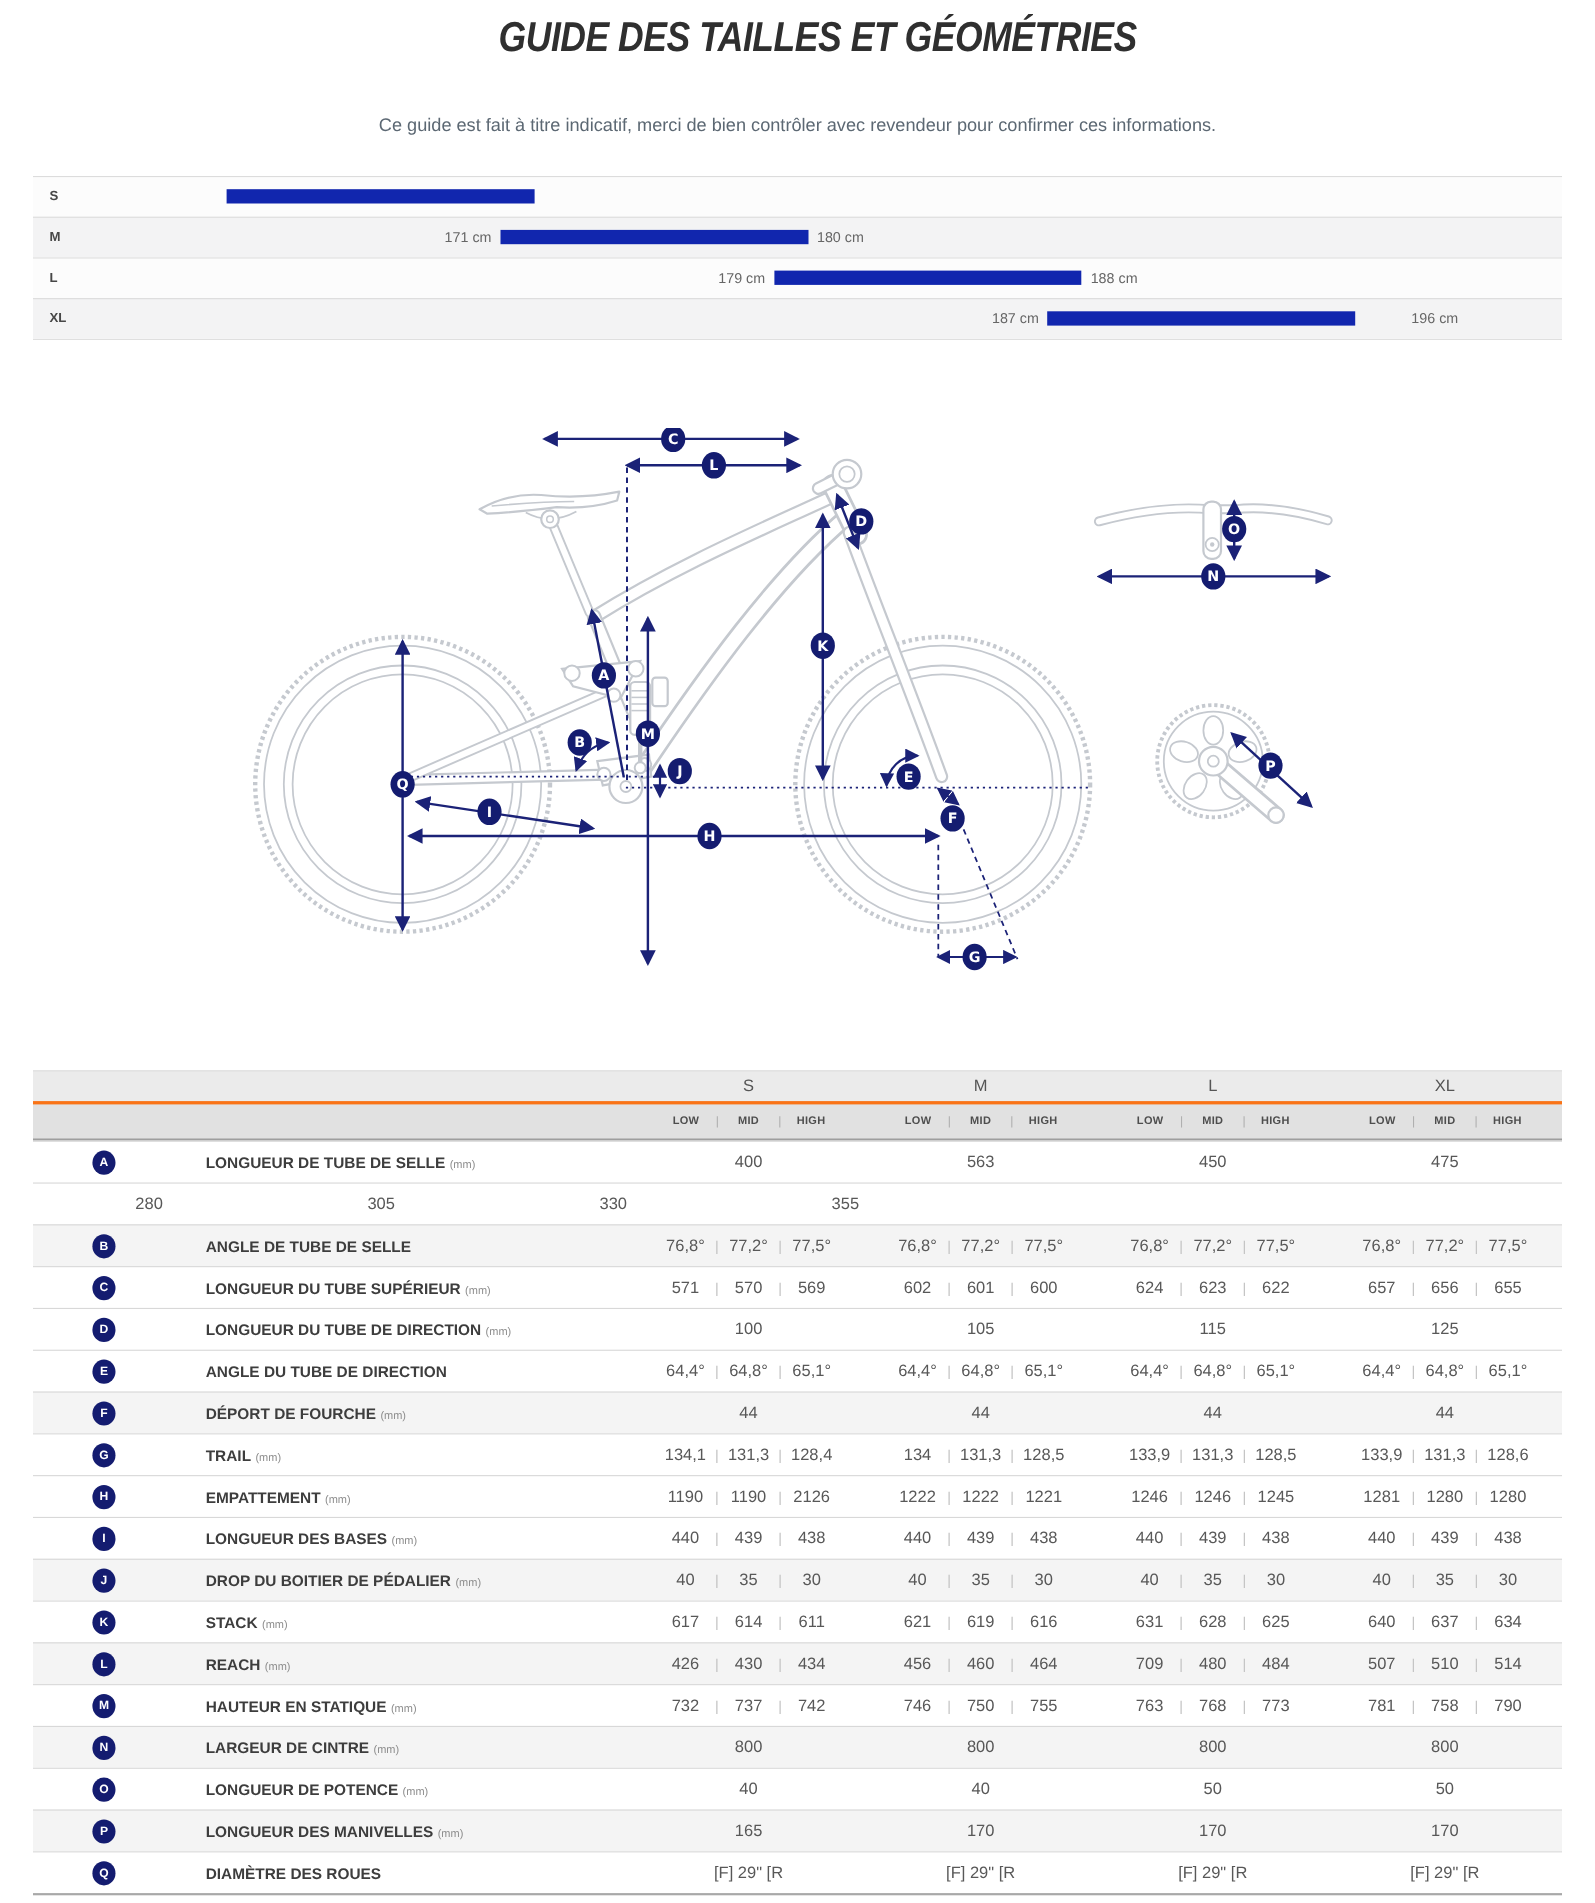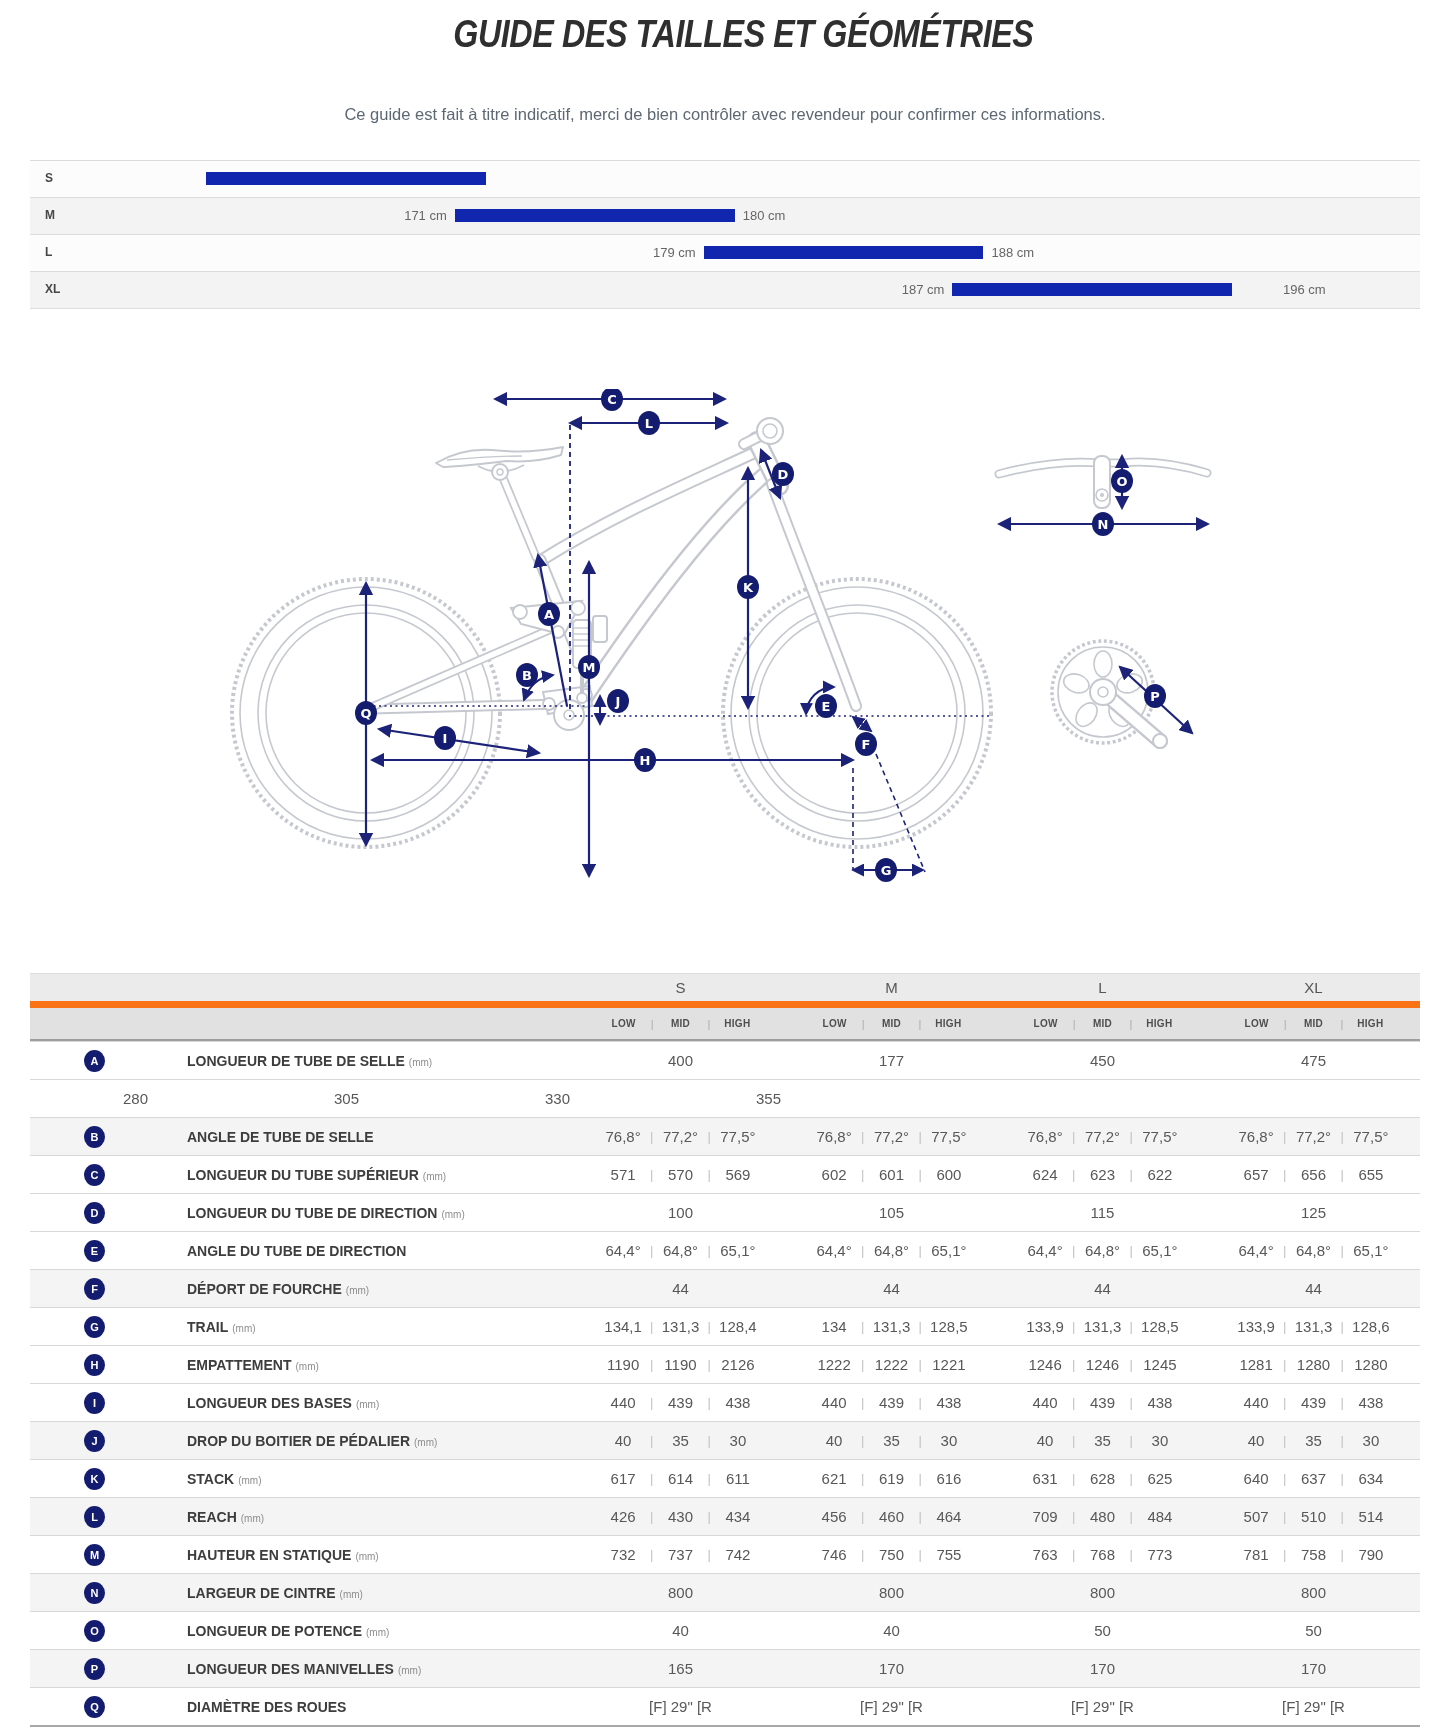--- a/index.html
+++ b/index.html
@@ -22,21 +22,21 @@
   
   .diagram-wrap{margin-top:80px;}
   .diagram-wrap svg{display:block;}
 
   
   .geo-table{width:1390px; margin:74px auto 0; font-stretch:condensed;}
   .t-row{display:flex; align-items:center; height:37px; border-top:1px solid #d8d8d8; background:#fff;}
   .t-row.shaded{background:#f4f4f4;}
   .t-row:last-child{border-bottom:2px solid #a8a8a8;}
   .t-head1{display:flex; align-items:center; height:27px; background:#ebebeb; border-top:1px solid #ddd;}
-  .t-head2{display:flex; align-items:center; height:31px; background:#e1e1e1; border-top:7px solid #f97316; border-bottom:2px solid #9e9e9e;}
+  .t-head2{display:flex; align-items:center; height:31px; background:#e1e1e1; border-top:3px solid #f97316; border-bottom:2px solid #9e9e9e;}
   .t-left{width:545px; display:flex; align-items:center; box-sizing:border-box;}
   .t-badge{width:21px; height:22px; margin-left:54px; border-radius:50%; background:#141c70; color:#fff;
            display:flex; align-items:center; justify-content:center; font-size:11px; font-weight:bold; flex:none;}
   .t-badge.small{font-size:9px; letter-spacing:-0.5px;}
   .t-label{margin-left:82px; font-size:14px; font-weight:bold; color:#3d3d3d; white-space:nowrap;}
   .t-unit{font-size:10px; font-weight:400; color:#8d8d8d; margin-left:4px;}
   .t-group{width:211px; display:flex; justify-content:center; align-items:center; color:#585858; font-size:15px; flex:none;}
   .t-val{min-width:50px; text-align:center; white-space:nowrap;}
   .t-sep{color:#c2c2c2; margin:0 2px; font-size:13px;}
   .t-size-h{font-size:15px; color:#555;}
@@ -348,21 +348,21 @@
       </div>
       <div class="t-row">
         <div class="t-left">
           <span class="t-badge">A</span>
           <span class="t-label">LONGUEUR DE TUBE DE SELLE<span class="t-unit">(mm)</span></span>
         </div>
         <div class="t-group">
           <span class="t-val">400</span>
         </div>
         <div class="t-group">
-          <span class="t-val">177</span>
+          <span class="t-val">563</span>
         </div>
         <div class="t-group">
           <span class="t-val">450</span>
         </div>
         <div class="t-group">
           <span class="t-val">475</span>
         </div>
       </div>
       <div class="t-row">
         <div class="t-group">

